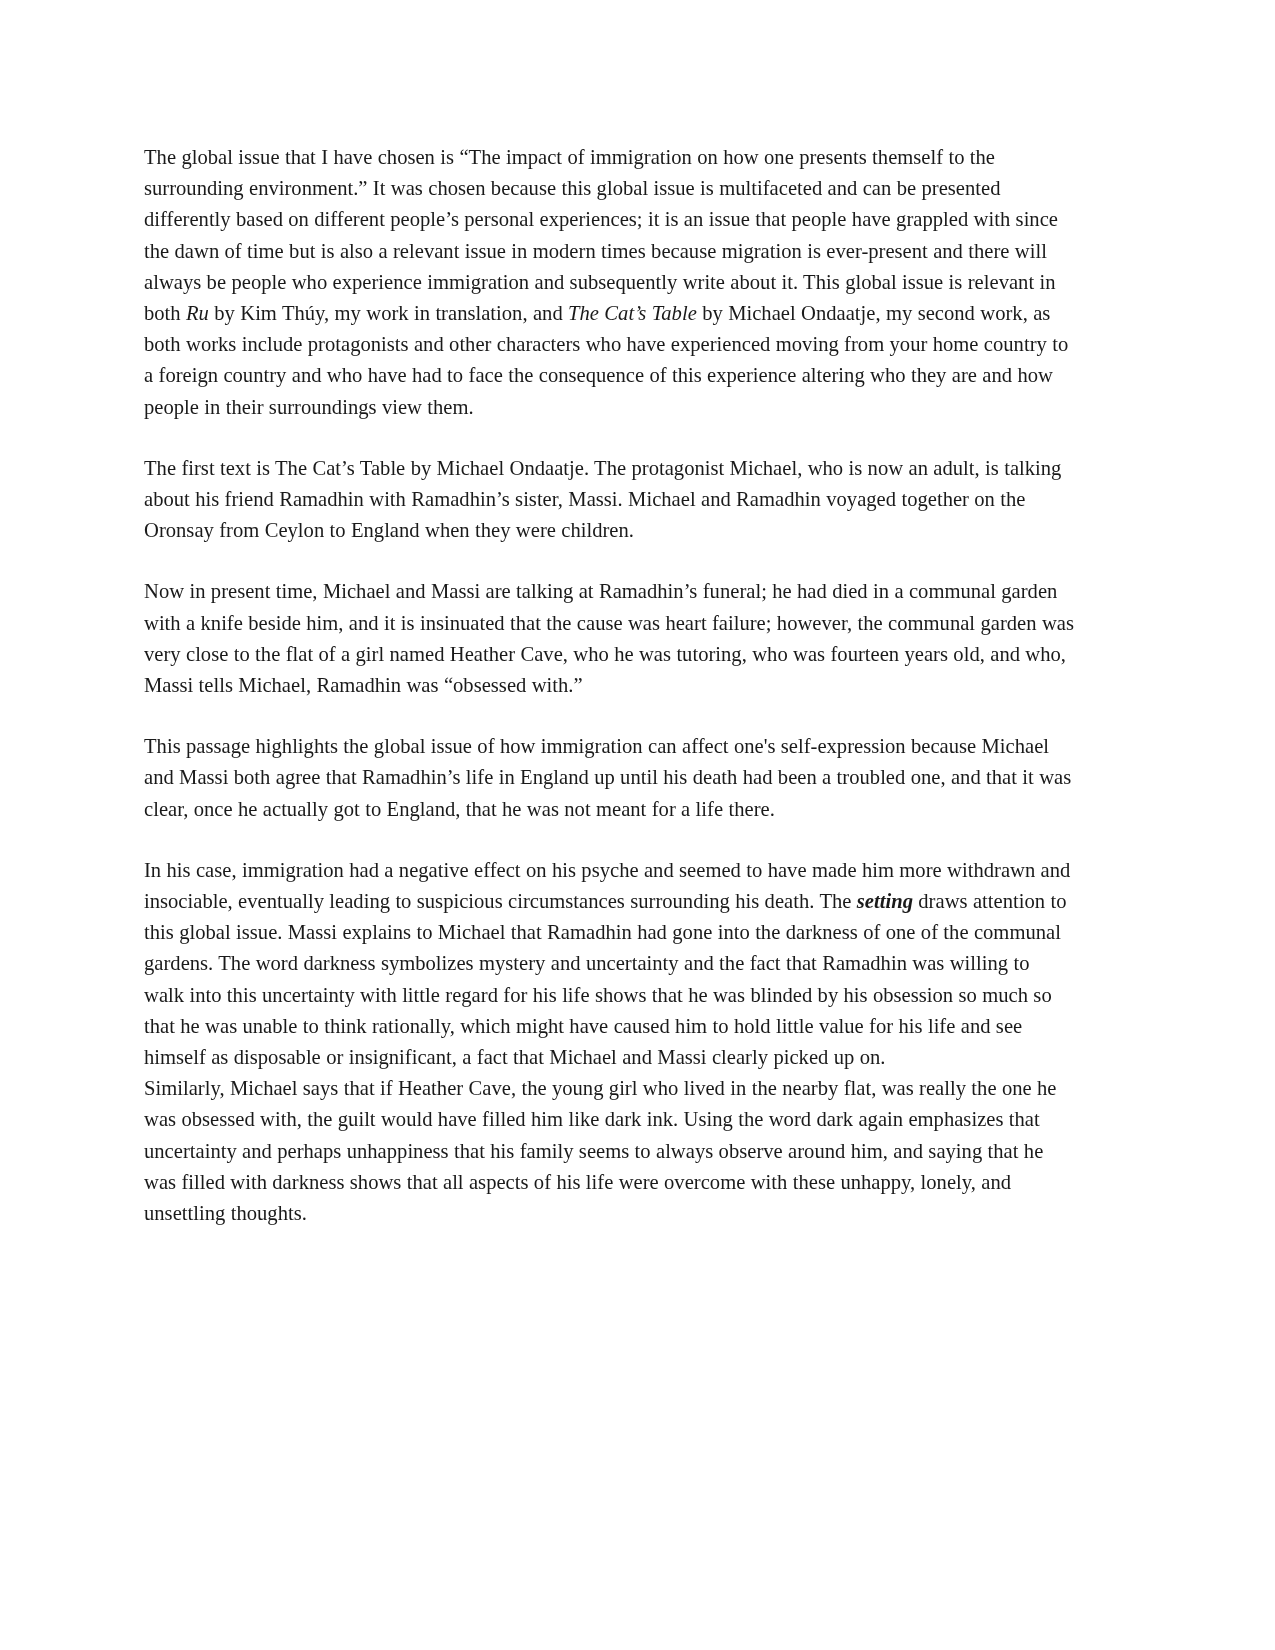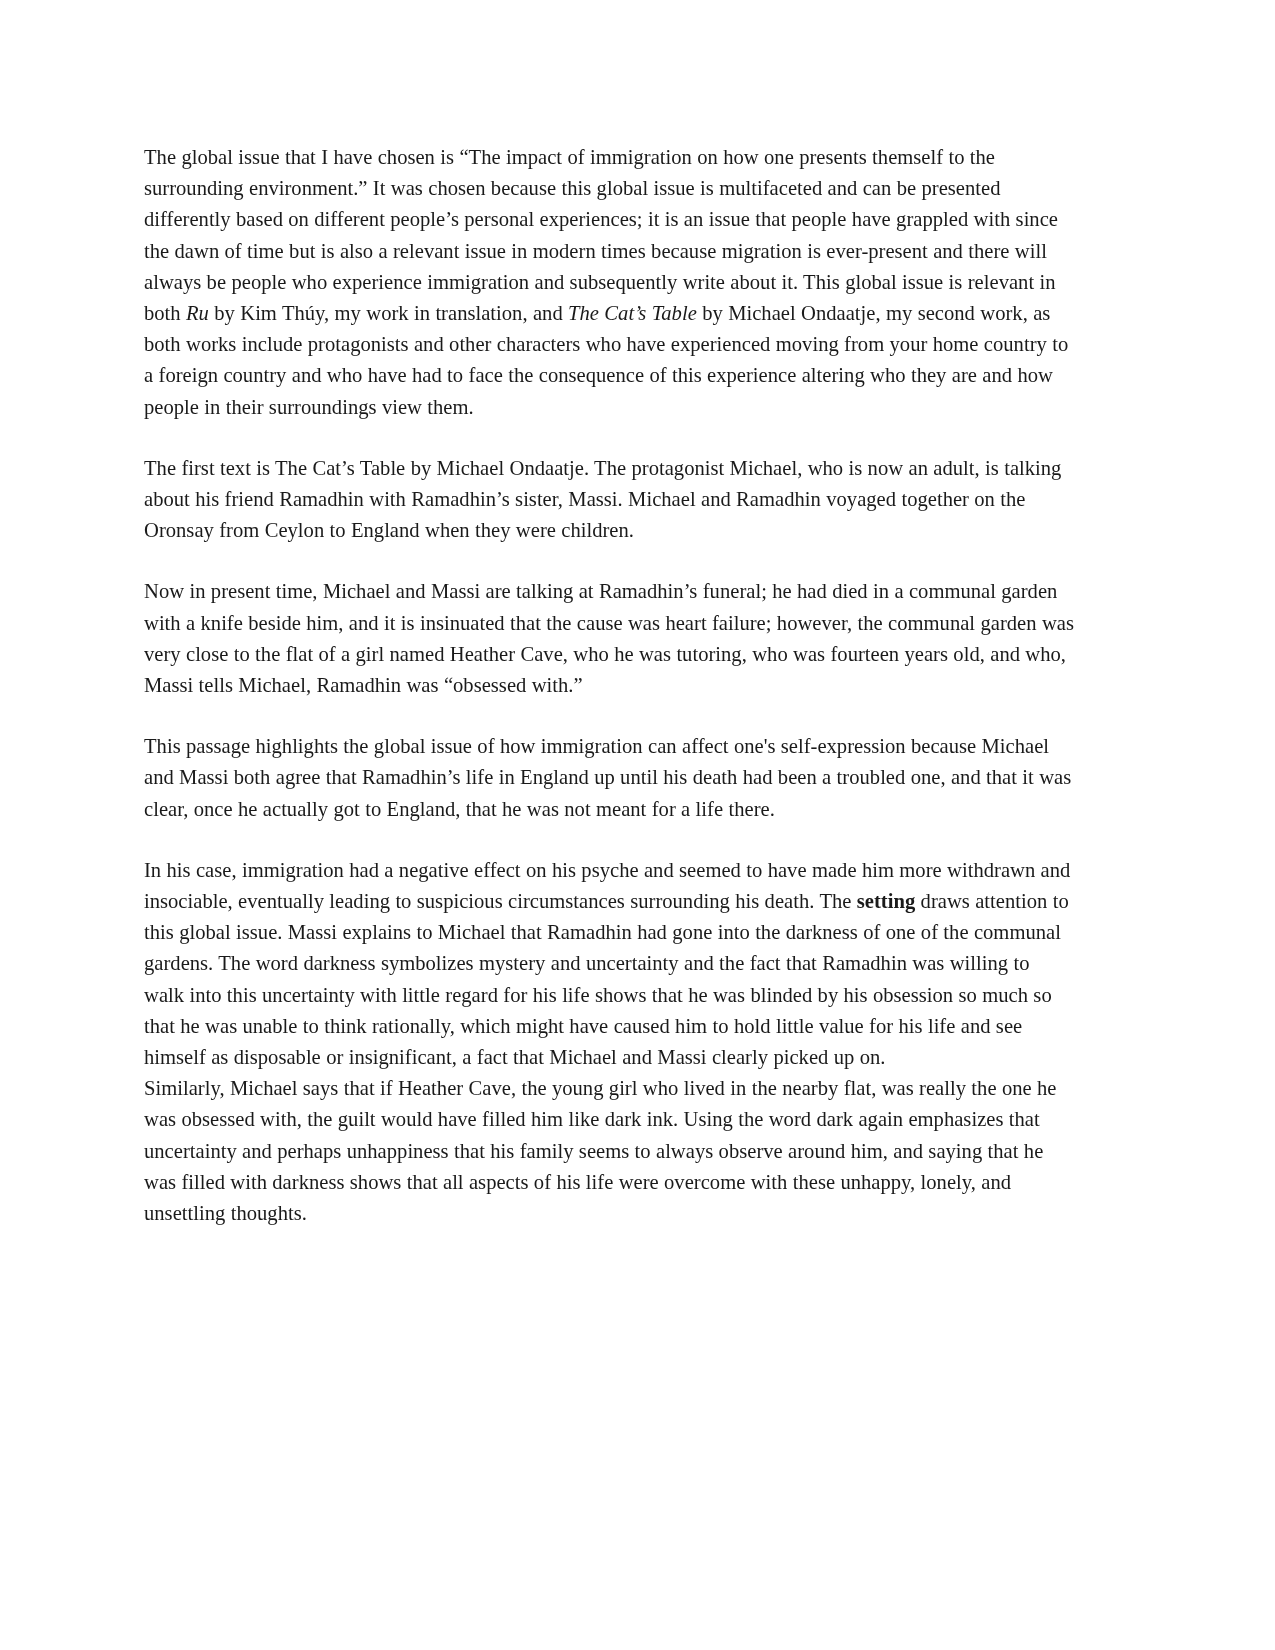--- a/index.html
+++ b/index.html
@@ -33,21 +33,21 @@
     line-height: 31.2px;
     text-align: left;
     color: #1a1a1a;
     word-spacing: 0.2px;
     letter-spacing: 0.01px;
   }
   p.para:last-child {
     margin-bottom: 0;
   }
   .it { font-style: italic; }
-  .bd { font-weight: bold; }
+  .bd { font-weight: bold; font-style: italic; }
 </style>
 </head>
 <body>
 
 <div class="page">
   <div class="doc-body" id="doc-body">
       <p class="para"><span>The global issue that I have chosen is “The impact of immigration on how one presents themself to the surrounding environment.” It was chosen because this global issue is multifaceted and can be presented differently based on different people’s personal experiences; it is an issue that people have grappled with since the dawn of time but is also a relevant issue in modern times because migration is ever-present and there will always be people who experience immigration and subsequently write about it. This global issue is relevant in both </span><span class="it">Ru</span><span> by Kim Thúy, my work in translation, and </span><span class="it">The Cat’s Table</span><span> by Michael Ondaatje, my second work, as both works include protagonists and other characters who have experienced moving from your home country to a foreign country and who have had to face the consequence of this experience altering who they are and how people in their surroundings view them.</span></p>
       <p class="para"><span>The first text is The Cat’s Table by Michael Ondaatje. The protagonist Michael, who is now an adult, is talking about his friend Ramadhin with Ramadhin’s sister, Massi. Michael and Ramadhin voyaged together on the Oronsay from Ceylon to England when they were children.</span></p>
       <p class="para"><span>Now in present time, Michael and Massi are talking at Ramadhin’s funeral; he had died in a communal garden with a knife beside him, and it is insinuated that the cause was heart failure; however, the communal garden was very close to the flat of a girl named Heather Cave, who he was tutoring, who was fourteen years old, and who, Massi tells Michael, Ramadhin was “obsessed with.”</span></p>
       <p class="para"><span>This passage highlights the global issue of how immigration can affect one's self-expression because Michael and Massi both agree that Ramadhin’s life in England up until his death had been a troubled one, and that it was clear, once he actually got to England, that he was not meant for a life there.</span></p>

